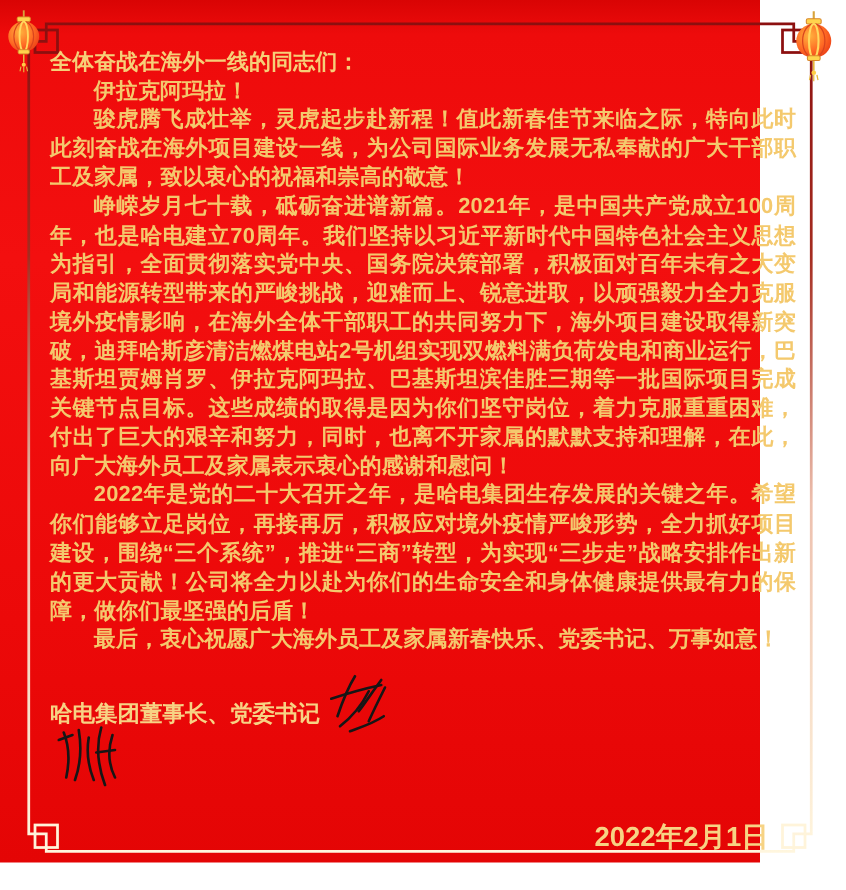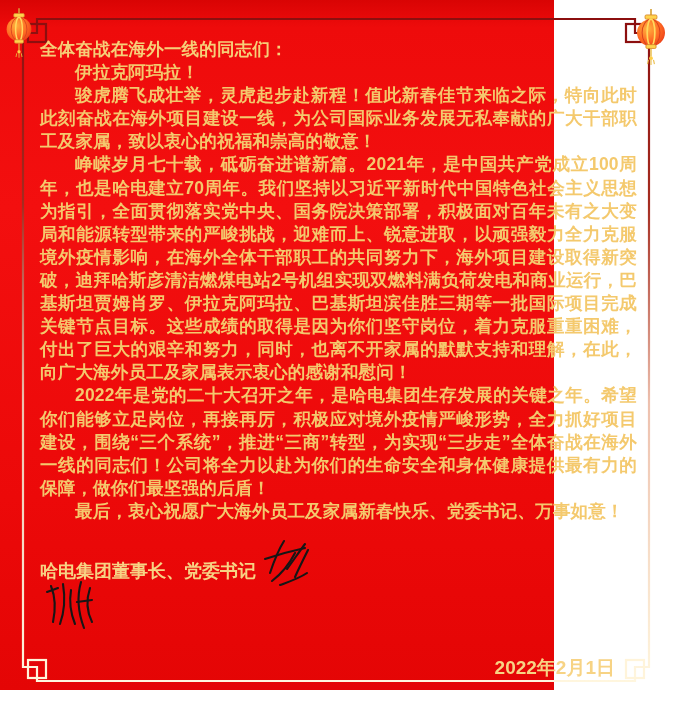--- a/index.html
+++ b/index.html
@@ -3,21 +3,21 @@
 <meta charset="utf-8">
 <style>
   * { box-sizing: border-box; }
   html,body { margin:0; padding:0; }
   body {
     width:677px; height:712px; background:#ffffff; overflow:hidden;
     font-family:"Liberation Sans", sans-serif;
   }
   .canvas { position:relative; width:677px; height:712px; background:#ffffff; }
   .page {
-    position:absolute; left:0; top:0; width:554px; height:690px;
+    position:absolute; left:0; top:0; width:608px; height:690px;
     background:linear-gradient(180deg,#d90404 0%, #ee0b0b 4%, #f30f0f 30%, #ec0909 72%, #e40505 100%);
   }
   svg.frame { position:absolute; left:20px; top:16px; overflow:visible; }
   svg.lantern { position:absolute; overflow:visible; }
   .lantern-left  { left:4px;  top:7px;  width:30px; height:52px; }
   .lantern-right { left:634px; top:9px; width:34px; height:56px; }
   .letter {
     position:absolute; left:40px; top:38px; width:597px;
   }
   .letter p {
@@ -28,21 +28,21 @@
   p.salutation { color:#f6cf78; }
   p.indent { text-indent:2em; }
   .sig-block { margin-top:26px; }
   .sig-row {
     display:flex; justify-content:flex-start; align-items:center;
     height:45px; padding-right:6px;
   }
   .sig-title { font-size:18px; font-weight:700; color:#f7d384; white-space:nowrap; }
   .sig-scribble { width:52px; height:58px; margin:-26px 0 -8px 4px; }
   .date-row { margin-top:16px; text-align:right; padding-right:22px; }
-  .date-text { font-size:19px; font-weight:700; color:#f7d384; }
+  .date-text { font-size:22px; font-weight:700; color:#f7d384; }
 </style>
 </head>
 <body>
 
 <div class="canvas">
   <div class="page">
 
     <svg class="frame" width="632" height="668" viewBox="0 0 632 668">
       <defs>
         <linearGradient id="fg" x1="0" y1="0" x2="0" y2="1">
@@ -99,21 +99,21 @@
       <line x1="17" y1="60" x2="16" y2="65" stroke="#e8b83c" stroke-width="1.2"></line>
       <line x1="20" y1="60" x2="20" y2="66" stroke="#e8b83c" stroke-width="1.2"></line>
       <line x1="23" y1="60" x2="24" y2="65" stroke="#e8b83c" stroke-width="1.2"></line>
     </svg>
 
     <div class="letter">
       <p class="salutation">全体奋战在海外一线的同志们：</p>
       <p class="indent">伊拉克阿玛拉！</p>
       <p class="indent">骏虎腾飞成壮举，灵虎起步赴新程！值此新春佳节来临之际，特向此时此刻奋战在海外项目建设一线，为公司国际业务发展无私奉献的广大干部职工及家属，致以衷心的祝福和崇高的敬意！</p>
       <p class="indent">峥嵘岁月七十载，砥砺奋进谱新篇。2021年，是中国共产党成立100周年，也是哈电建立70周年。我们坚持以习近平新时代中国特色社会主义思想为指引，全面贯彻落实党中央、国务院决策部署，积极面对百年未有之大变局和能源转型带来的严峻挑战，迎难而上、锐意进取，以顽强毅力全力克服境外疫情影响，在海外全体干部职工的共同努力下，海外项目建设取得新突破，迪拜哈斯彦清洁燃煤电站2号机组实现双燃料满负荷发电和商业运行，巴基斯坦贾姆肖罗、伊拉克阿玛拉、巴基斯坦滨佳胜三期等一批国际项目完成关键节点目标。这些成绩的取得是因为你们坚守岗位，着力克服重重困难，付出了巨大的艰辛和努力，同时，也离不开家属的默默支持和理解，在此，向广大海外员工及家属表示衷心的感谢和慰问！</p>
-      <p class="indent">2022年是党的二十大召开之年，是哈电集团生存发展的关键之年。希望你们能够立足岗位，再接再厉，积极应对境外疫情严峻形势，全力抓好项目建设，围绕“三个系统”，推进“三商”转型，为实现“三步走”全体奋战在海外一线的同志们！公司将全力以赴为你们的生命安全和身体健康提供最有力的保障，做你们最坚强的后盾！</p>
+      <p class="indent">2022年是党的二十大召开之年，是哈电集团生存发展的关键之年。希望你们能够立足岗位，再接再厉，积极应对境外疫情严峻形势，全力抓好项目建设，围绕“三个系统”，推进“三商”转型，为实现“三步走”战略安排作出新的更大贡献！公司将全力以赴为你们的生命安全和身体健康提供最有力的保障，做你们最坚强的后盾！</p>
       <p class="indent">最后，衷心祝愿广大海外员工及家属新春快乐、党委书记、万事如意！</p>
 
       <div class="sig-block">
         <div class="sig-row">
           <span class="sig-title">哈电集团董事长、党委书记</span>
           <svg class="sig-scribble" viewBox="0 0 52 58">
             <g fill="none" stroke="#161616" stroke-width="2.1" stroke-linecap="round">
               <path d="M10,40 C14,28 19,16 24,8"></path>
               <path d="M5,26 C17,22 31,18 45,15"></path>
               <path d="M12,48 C21,41 29,32 35,20"></path>

